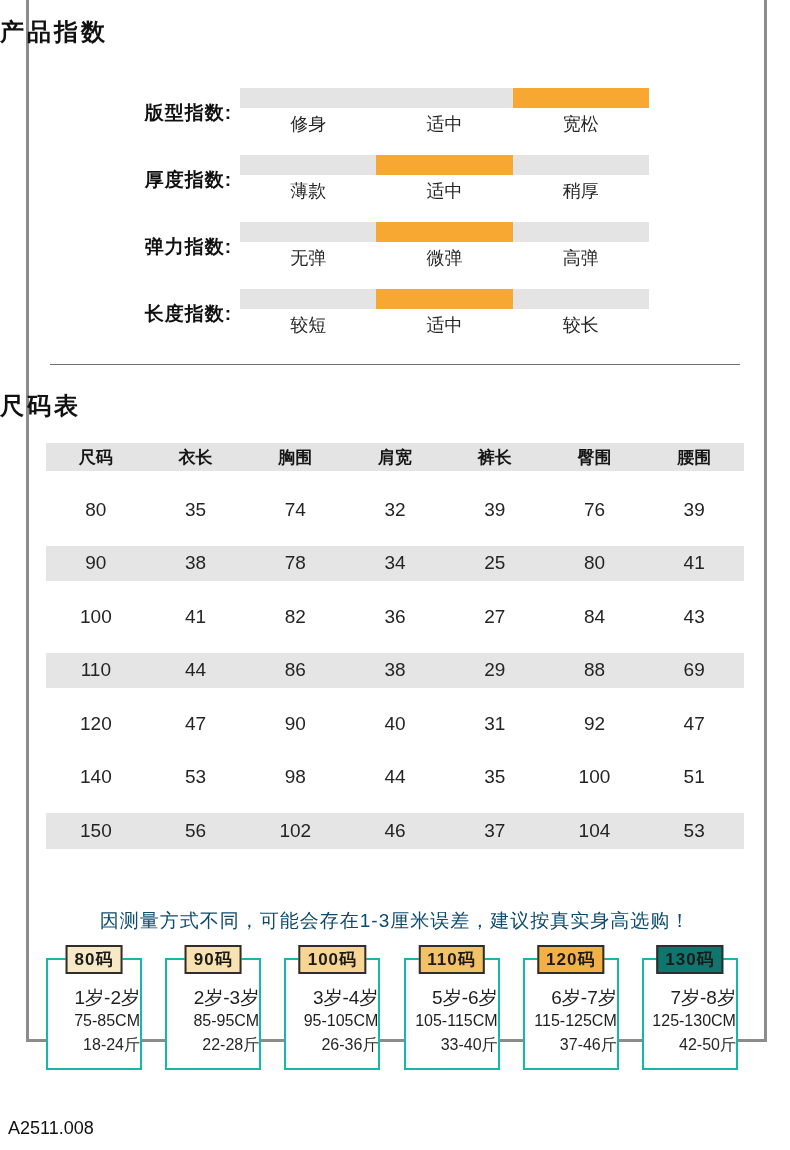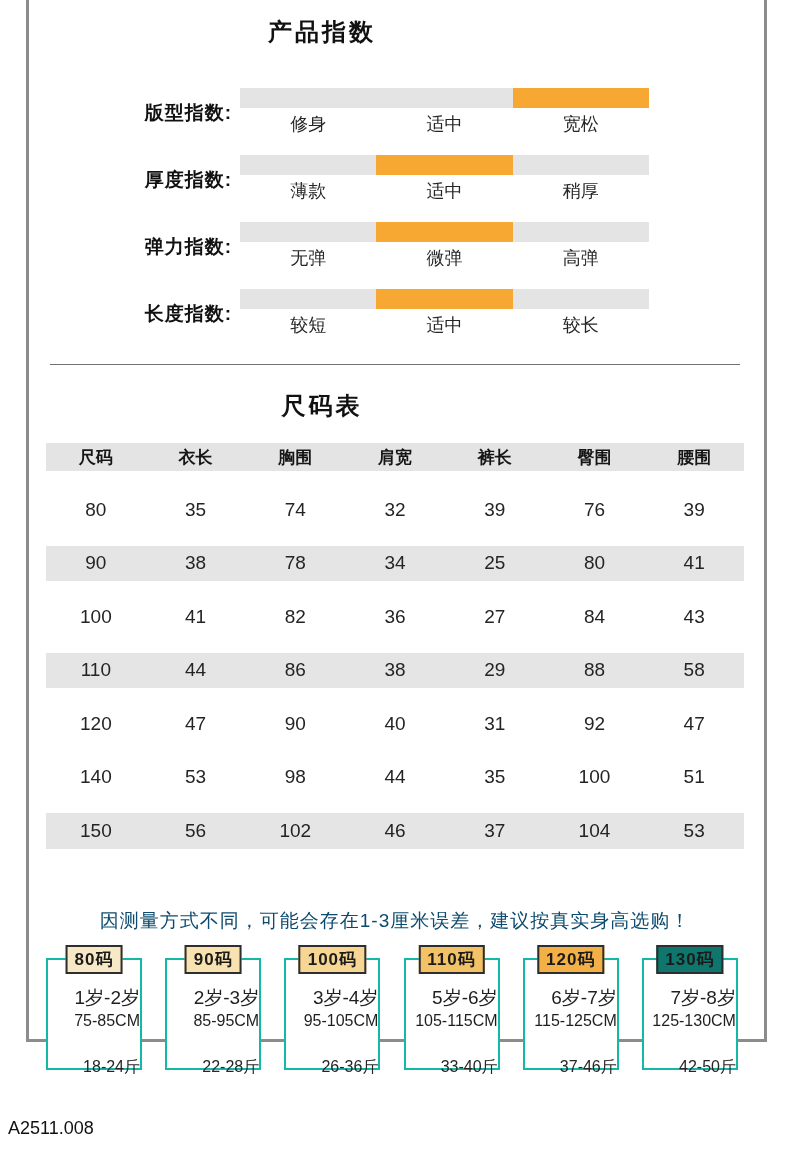--- a/index.html
+++ b/index.html
@@ -5,21 +5,21 @@
   html,body{margin:0;padding:0;background:#fff;}
   .canvas{
     position:relative;width:790px;height:1150px;background:#ffffff;
     font-family:"Liberation Sans",sans-serif;color:#1c1c1c;overflow:hidden;
   }
   .frame-line{position:absolute;background:#8c8c8c;}
   #frame-left{left:26px;top:0;width:3px;height:1042px;}
   #frame-right{left:764px;top:0;width:3px;height:1042px;}
   #frame-bottom{left:26px;top:1039px;width:741px;height:3px;}
 
-  .sec-title{position:absolute;left:0;width:644px;text-align:center;
+  .sec-title{position:absolute;left:0;width:644px;
     font-size:24px;font-weight:bold;letter-spacing:3px;color:#111;}
   #title-index{top:16px;}
   #title-size{top:390px;}
 
   .idx-row{position:absolute;left:0;width:790px;height:62px;}
   .idx-label{position:absolute;left:0;top:12px;width:232px;text-align:right;
     font-size:19px;font-weight:bold;color:#111;letter-spacing:1px;}
   .idx-track{position:absolute;left:240px;top:0;width:409px;height:20px;}
   .idx-active{position:absolute;top:0;height:20px;width:33.34%;}
   .idx-opts{position:absolute;left:240px;top:24px;width:409px;display:flex;}
@@ -39,21 +39,21 @@
     font-size:19px;color:#0c4a6e;letter-spacing:1px;}
 
   .cards{position:absolute;left:46px;top:958px;width:692px;display:flex;justify-content:space-between;}
   .card{position:relative;width:96px;height:112px;background:#fff;border:2px solid #14b8a6;
     box-sizing:border-box;text-align:right;z-index:2;}
   .badge{position:absolute;top:-15px;left:50%;transform:translateX(-50%);
     border:2px solid #2e2e2e;padding:1px 7px;font-size:17px;font-weight:bold;
     white-space:nowrap;letter-spacing:1px;color:#1b1b1b;z-index:3;}
   .card .age{margin-top:26px;font-size:19px;line-height:24px;color:#1f1f1f;}
   .card .hgt{margin-top:1px;font-size:16px;line-height:20px;color:#1f1f1f;}
-  .card .wgt{margin-top:26px;font-size:16px;line-height:20px;color:#262626;}
+  .card .wgt{margin-top:4px;font-size:16px;line-height:20px;color:#262626;}
 
   .product-code{position:absolute;left:8px;top:1118px;font-size:18px;color:#101010;}
 </style>
 </head>
 <body>
 
 <div class="canvas">
   <div class="frame-line" id="frame-left"></div>
   <div class="frame-line" id="frame-right"></div>
   <div class="frame-line" id="frame-bottom"></div>
@@ -149,21 +149,21 @@
           <div class="cell">84</div>
           <div class="cell">43</div>
         </div>
         <div class="t-row alt">
           <div class="cell">110</div>
           <div class="cell">44</div>
           <div class="cell">86</div>
           <div class="cell">38</div>
           <div class="cell">29</div>
           <div class="cell">88</div>
-          <div class="cell">58</div>
+          <div class="cell">69</div>
         </div>
         <div class="t-row">
           <div class="cell">120</div>
           <div class="cell">47</div>
           <div class="cell">90</div>
           <div class="cell">40</div>
           <div class="cell">31</div>
           <div class="cell">92</div>
           <div class="cell">47</div>
         </div>

